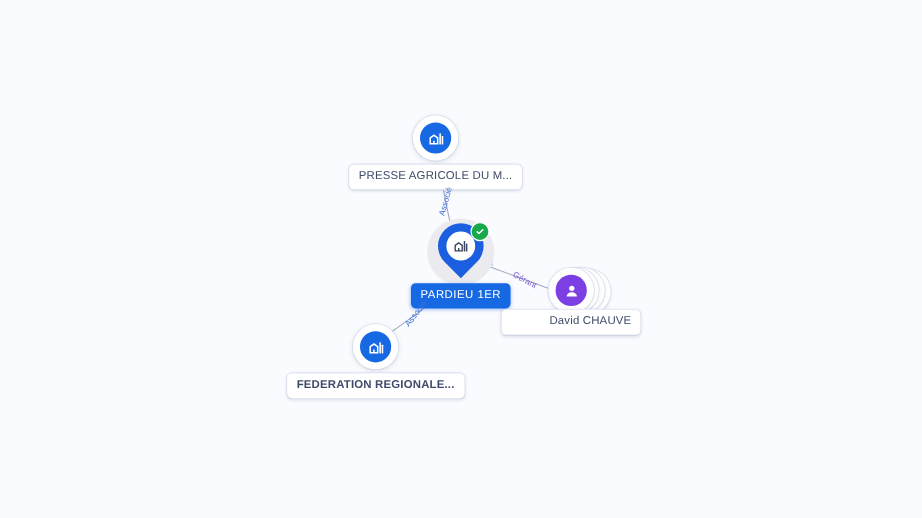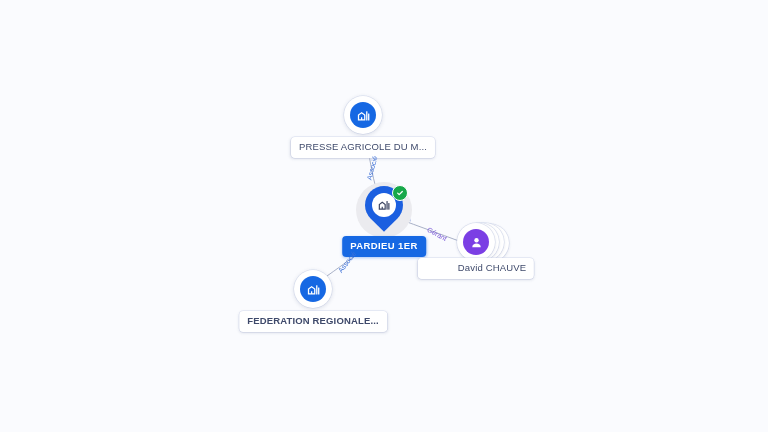--- a/index.html
+++ b/index.html
@@ -155,21 +155,21 @@
     letter-spacing: 0.15px;
     padding: 5px 8px 6px 8px;
     border-radius: 4px;
     background: #ffffff;
     color: #3f4a6b;
     box-shadow: 0 1px 3px rgba(45,60,110,0.16), 0 0 0 0.5px rgba(214,220,240,0.9);
   }
   .node-label.selected {
     background: #1668e3;
     color: #ffffff;
-    font-weight: bold;
+    font-weight: normal;
     letter-spacing: 0.4px;
     box-shadow: 0 1px 3px rgba(22,104,227,0.35);
   }
 
   
   .edge-label {
     position: absolute;
     font-size: 7px;
     line-height: 1;
     white-space: nowrap;

